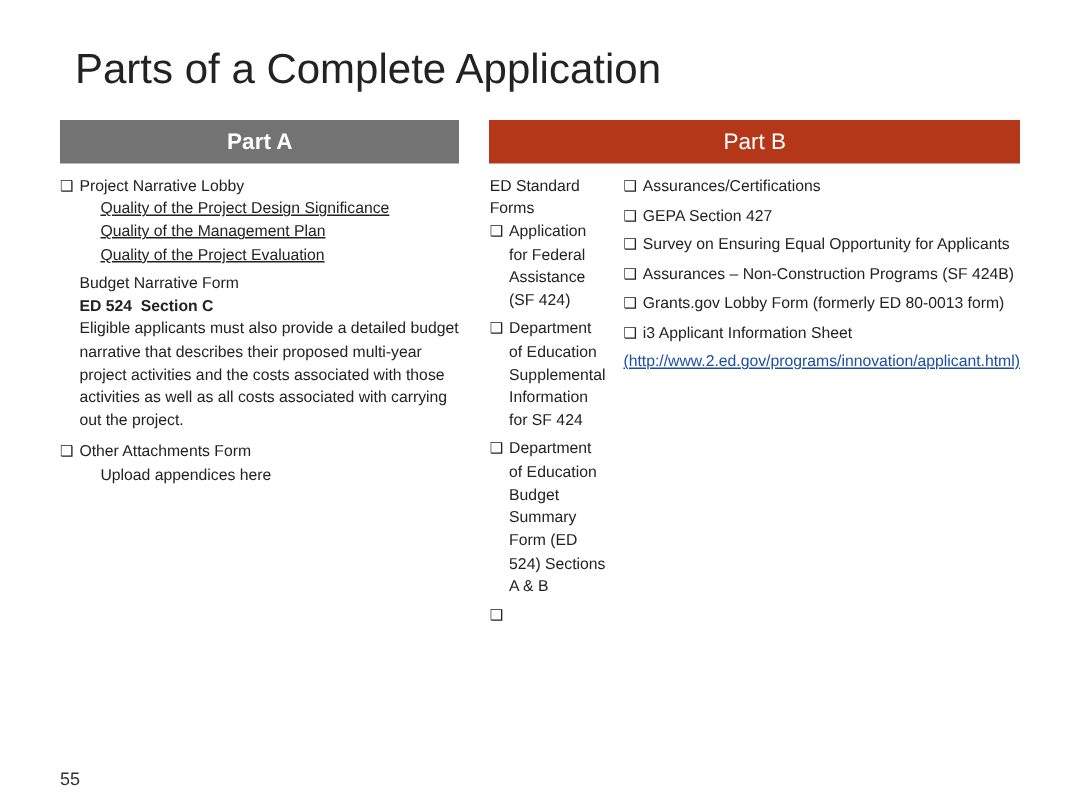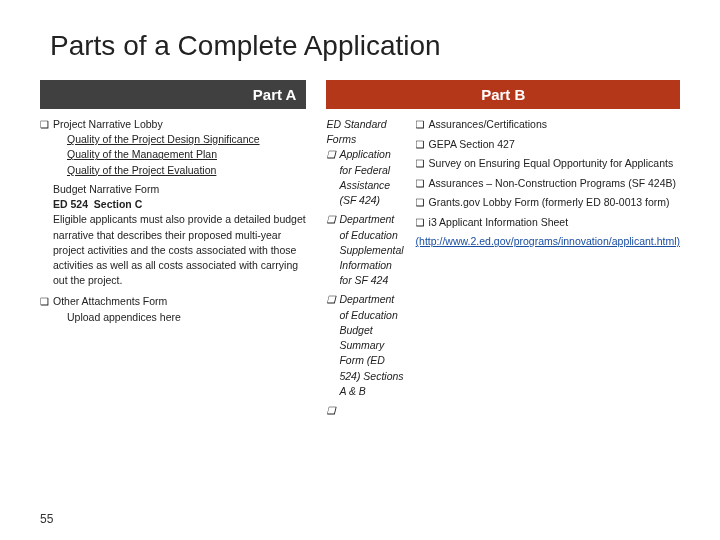--- a/index.html
+++ b/index.html
@@ -25,25 +25,25 @@
       color: #222;
       margin-bottom: 18px;
       padding-left: 10px;
     }
     .columns-wrapper {
       display: flex;
       flex: 1;
       gap: 0;
     }
     .part-header {
-      background: #404040;
+      background: #737373;
       color: #ffffff;
       font-size: 15px;
       font-weight: bold;
-      text-align: right;
+      text-align: center;
       padding: 6px 10px;
       margin-bottom: 8px;
     }
     .part-a {
       flex: 1;
       padding-right: 10px;
     }
     .part-b {
       flex: 1.3;
       padding-left: 10px;
@@ -51,21 +51,20 @@
       flex-direction: column;
     }
     .part-b-inner {
       display: flex;
       flex: 1;
       gap: 0;
     }
     .part-b-left {
       flex: 1;
       padding-right: 6px;
-      font-style: italic;
     }
     .part-b-right {
       flex: 1;
       padding-left: 6px;
     }
     .content-text {
       font-size: 10.5px;
       color: #222;
       line-height: 1.45;
     }
@@ -104,21 +103,21 @@
       position: absolute;
       bottom: 14px;
       left: 40px;
       font-size: 12px;
       color: #333;
     }
     .part-b-header {
       background: #b5371a;
       color: #ffffff;
       font-size: 15px;
-      font-weight: bold;
+      font-weight: normal;
       text-align: center;
       padding: 6px 10px;
       margin-bottom: 8px;
     }
   </style>
 </head>
 <body>
 
 <div class="slide">
   <div class="title">Parts of a Complete Application</div>

